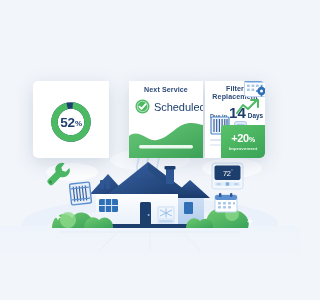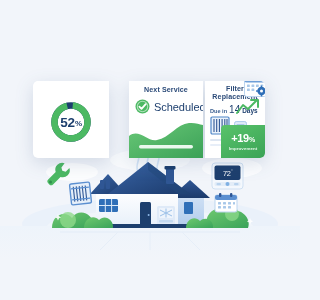--- a/index.html
+++ b/index.html
@@ -52,21 +52,21 @@
   .check-badge{width:15px;height:15px;flex:0 0 15px;}
   .sched-label{font-size:11px;font-weight:400;color:#1d3f6e;letter-spacing:-.05px;}
   .wave{position:absolute;left:0;right:0;bottom:0;height:36px;}
 
   
   .due-row{
     position:absolute;top:23px;left:5px;
     display:flex;align-items:baseline;gap:2px;white-space:nowrap;
   }
   .due-pre{font-size:5.6px;font-weight:700;color:#3a5f91;}
-  .due-num{font-size:10px;font-weight:400;color:#1d3f6e;}
+  .due-num{font-size:15px;font-weight:700;color:#1d3f6e;}
   .due-unit{font-size:6.4px;font-weight:700;color:#1d3f6e;}
   .trend{position:absolute;right:2px;top:18px;width:27px;height:16px;}
   .filtericon{position:absolute;left:5px;top:35px;width:20px;height:19px;}
   .chiplet{position:absolute;left:29px;top:40px;width:13px;height:10px;}
   .baseline{position:absolute;left:5px;top:58px;width:32px;height:2px;background:#dde6f2;border-radius:1px;}
   .baseline2{position:absolute;left:5px;top:63px;width:22px;height:2px;background:#e7eef8;border-radius:1px;}
   .imp-badge{
     position:absolute;right:0;bottom:0;width:44px;height:33px;
     background:linear-gradient(150deg,#59c36a 0%,#3aa356 100%);
     display:flex;flex-direction:column;align-items:center;justify-content:center;
@@ -300,21 +300,21 @@
 
       <svg class="chiplet" viewBox="0 0 13 10">
         <rect x=".6" y=".6" width="11.8" height="8.8" rx="1.6" fill="#dfeaf7" stroke="#aac9e9" stroke-width="1"></rect>
         <path d="M3 4 H10 M3 6.4 H8" stroke="#7ba6da" stroke-width="1.1" stroke-linecap="round"></path>
       </svg>
 
       <div class="baseline"></div>
       <div class="baseline2"></div>
 
       <div class="imp-badge">
-        <div class="imp-num"><span>+19</span><span class="s">%</span></div>
+        <div class="imp-num"><span>+20</span><span class="s">%</span></div>
         <div class="imp-cap">Improvement</div>
       </div>
 
       <svg class="calgear" viewBox="0 0 26 24">
         <rect x="1.5" y="3.5" width="22" height="19" rx="2.2" fill="#ffffff" stroke="#bcd5ef" stroke-width="1"></rect>
         <rect x="1.5" y="3.5" width="22" height="5" rx="2.2" fill="#6f9fd8"></rect>
         <rect x="5.5" y="1.2" width="2.4" height="4.4" rx="1.1" fill="#2f5694"></rect>
         <rect x="16.5" y="1.2" width="2.4" height="4.4" rx="1.1" fill="#2f5694"></rect>
         <g fill="#a9c8e9">
           <rect x="4" y="10.5" width="2.8" height="2.4" rx=".5"></rect>

